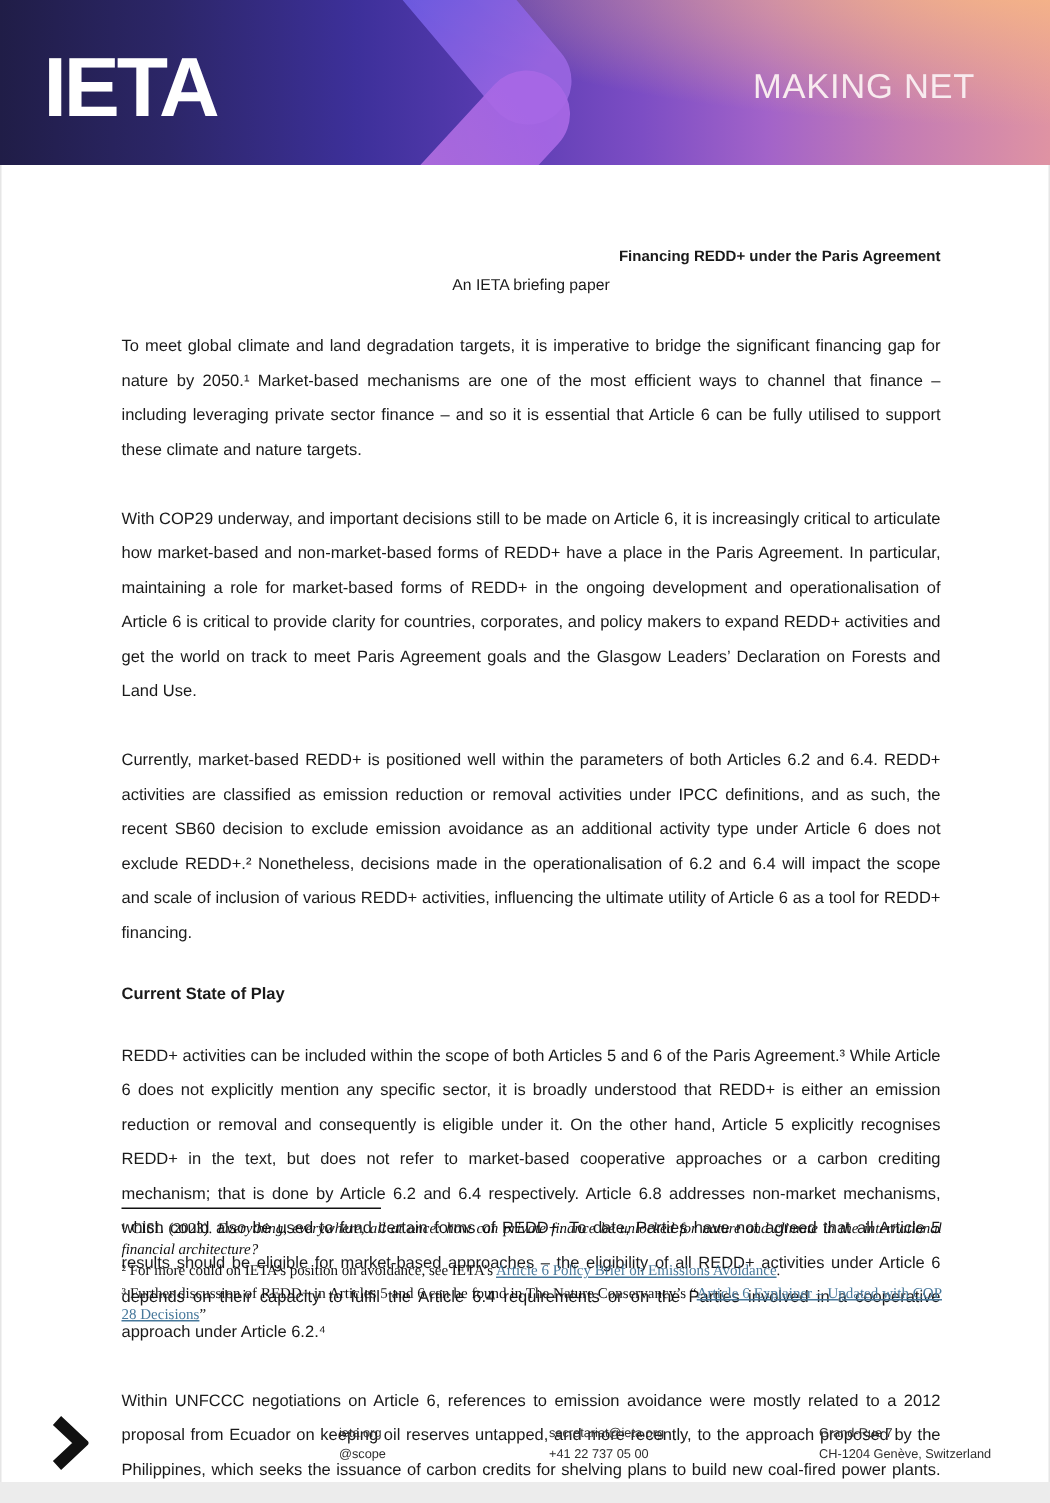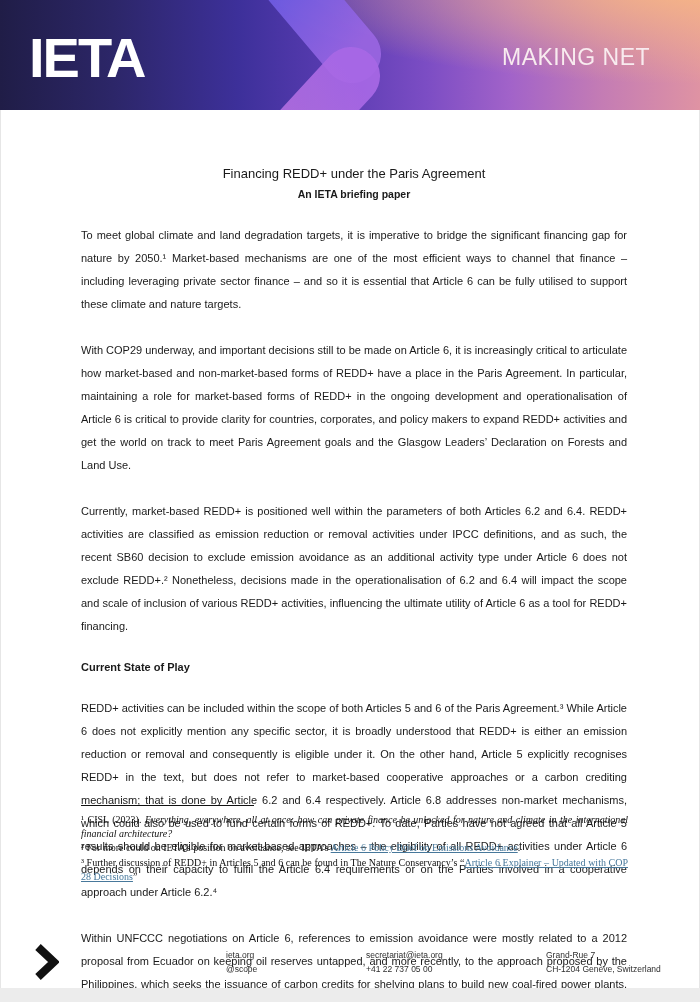--- a/index.html
+++ b/index.html
@@ -12,22 +12,22 @@
       radial-gradient(120% 170% at 100% -12%, rgba(248,184,131,0.95) 0%, rgba(248,184,131,0) 52%),
       linear-gradient(90deg,#201d47 0%,#2c2668 16%,#3d309a 34%,#5a3cb2 48%,#7c4dc4 61%,#a263c9 73%,#c47cb4 86%,#df93a3 100%);}
   .banner svg{position:absolute;top:0;left:0;}
   .logo{position:absolute;left:29px;top:30px;color:#ffffff;font-weight:800;font-size:56px;
         letter-spacing:-2px;line-height:1;}
   .tagline{position:absolute;left:502px;top:44px;color:#f8ebef;font-size:23px;line-height:27px;
            letter-spacing:0.5px;font-weight:400;}
 
   
   .content{position:absolute;left:81px;top:158px;width:546px;color:#1a1a1a;}
-  .content h1{font-size:13px;font-weight:400;text-align:center;margin:8px 0 7px;}
-  .content h2{font-size:10.5px;font-weight:700;text-align:center;margin:0 0 24px;}
+  .content h1{font-size:10px;font-weight:700;text-align:right;margin:8px 0 7px;}
+  .content h2{font-size:10.5px;font-weight:400;text-align:center;margin:0 0 24px;}
   .content p{font-size:11px;line-height:23px;text-align:justify;margin:0 0 23px;}
   .content h3{font-size:11px;font-weight:700;margin:1px 0 24px;}
 
   
   .footnotes{position:absolute;left:81px;top:805px;width:547px;color:#111;}
   .fn-rule{width:173px;border-top:1.6px solid #111;margin-bottom:7px;}
   .footnote{font-family:"Liberation Serif",serif;font-size:10px;line-height:14.2px;text-align:justify;}
   .fn-italic{font-style:italic;}
   .fn-link{color:#47789b;text-decoration:underline;cursor:pointer;word-break:break-all;}
 

